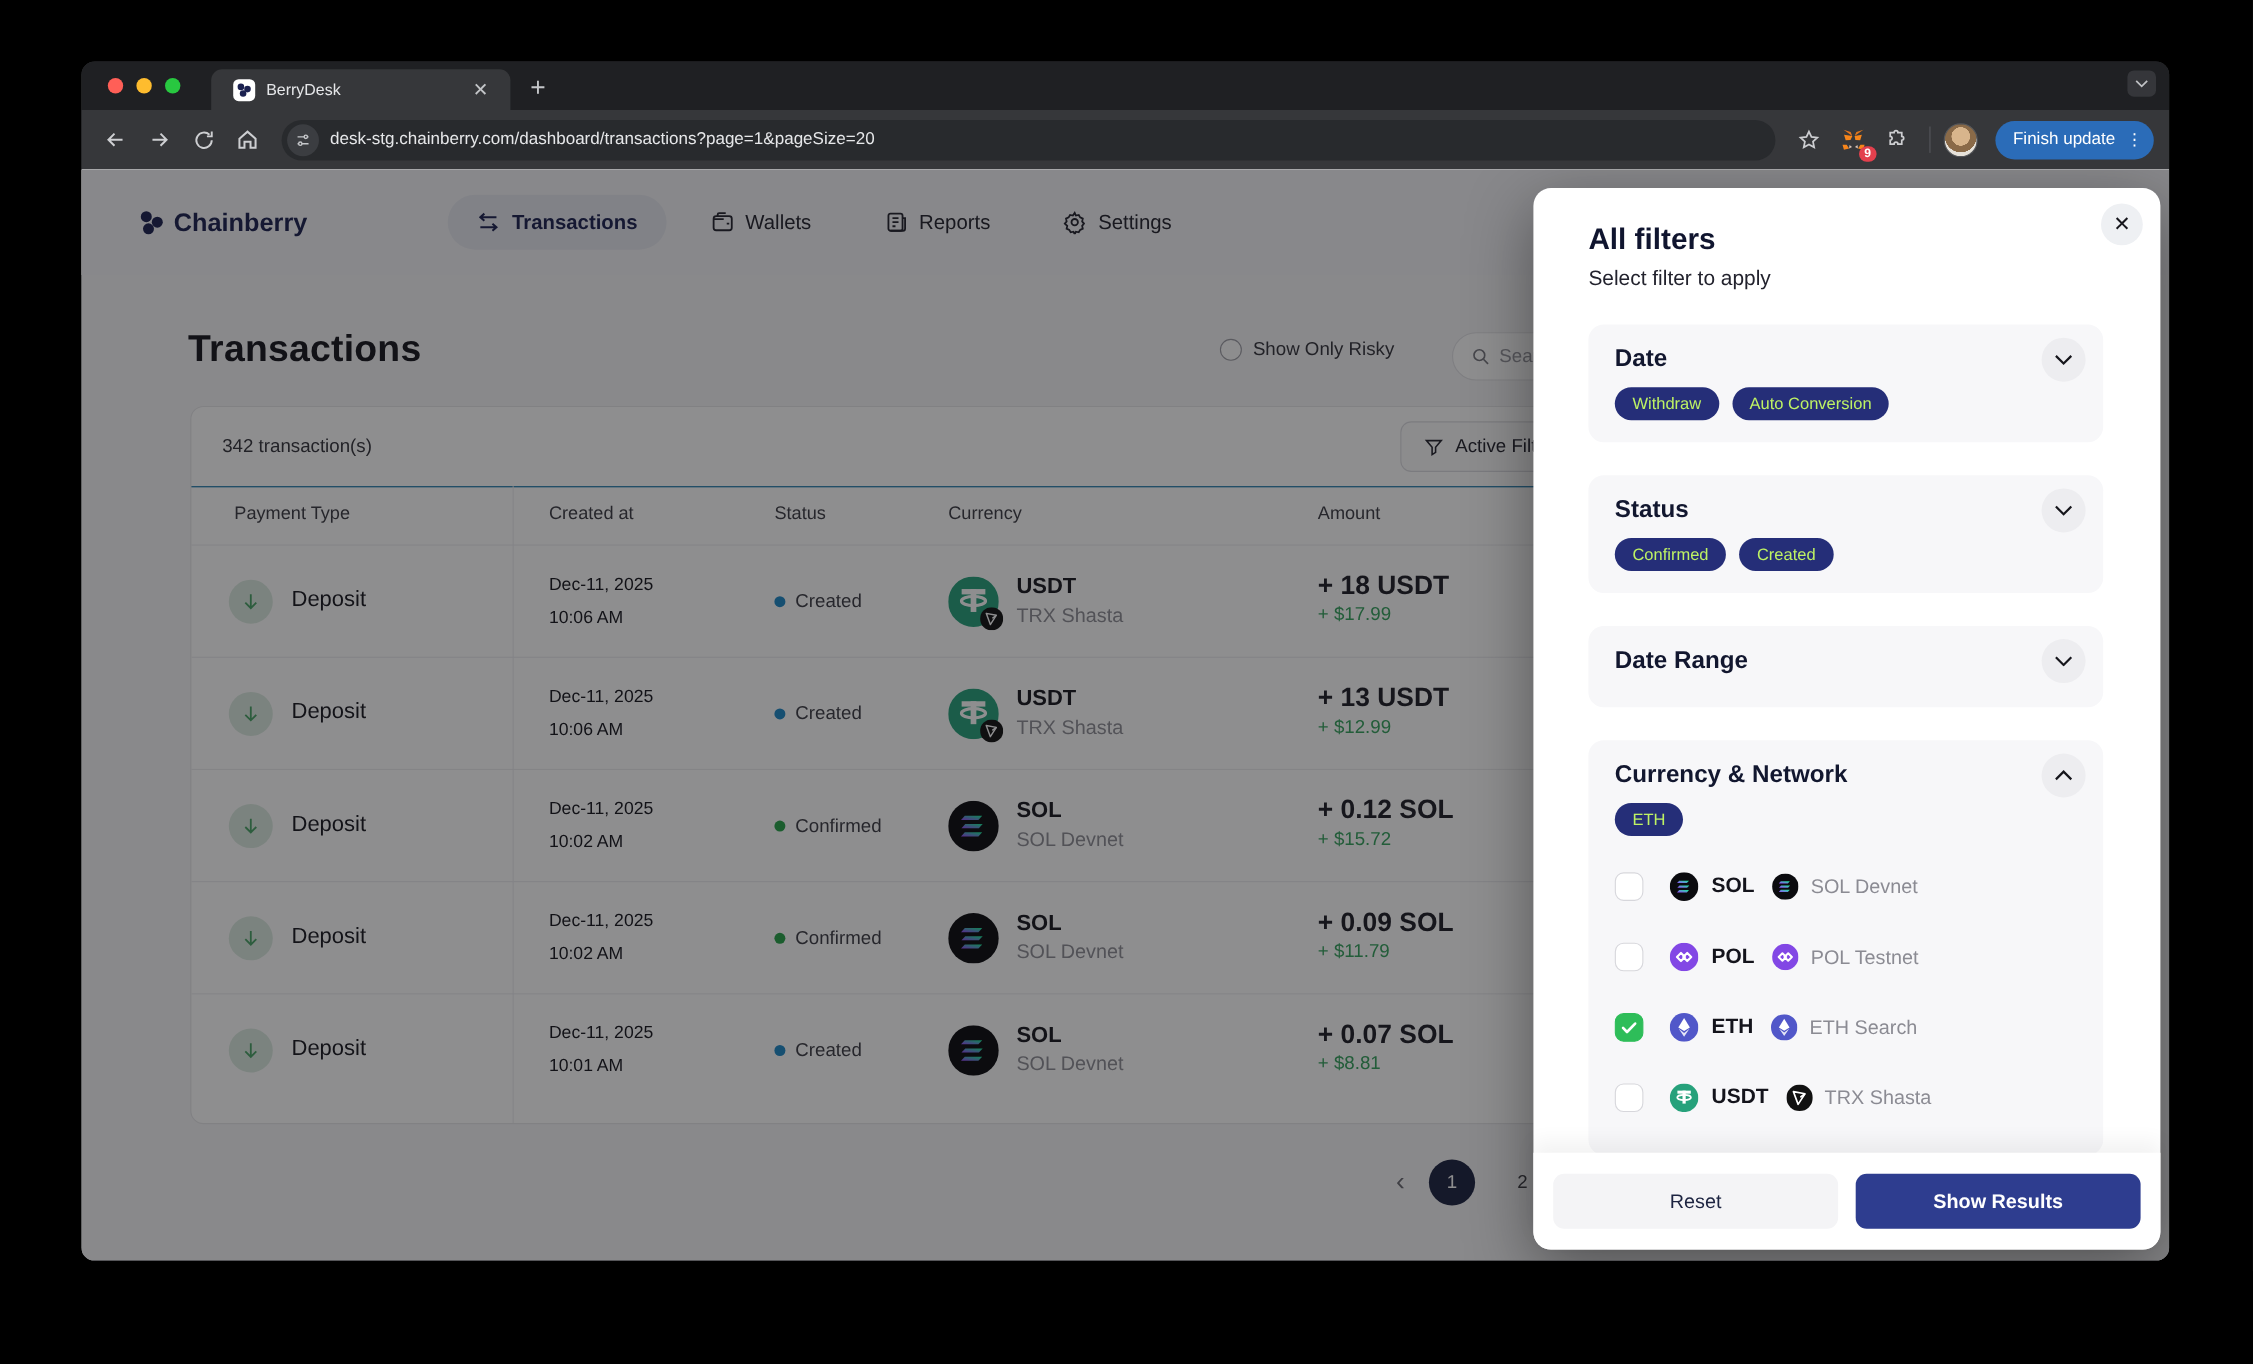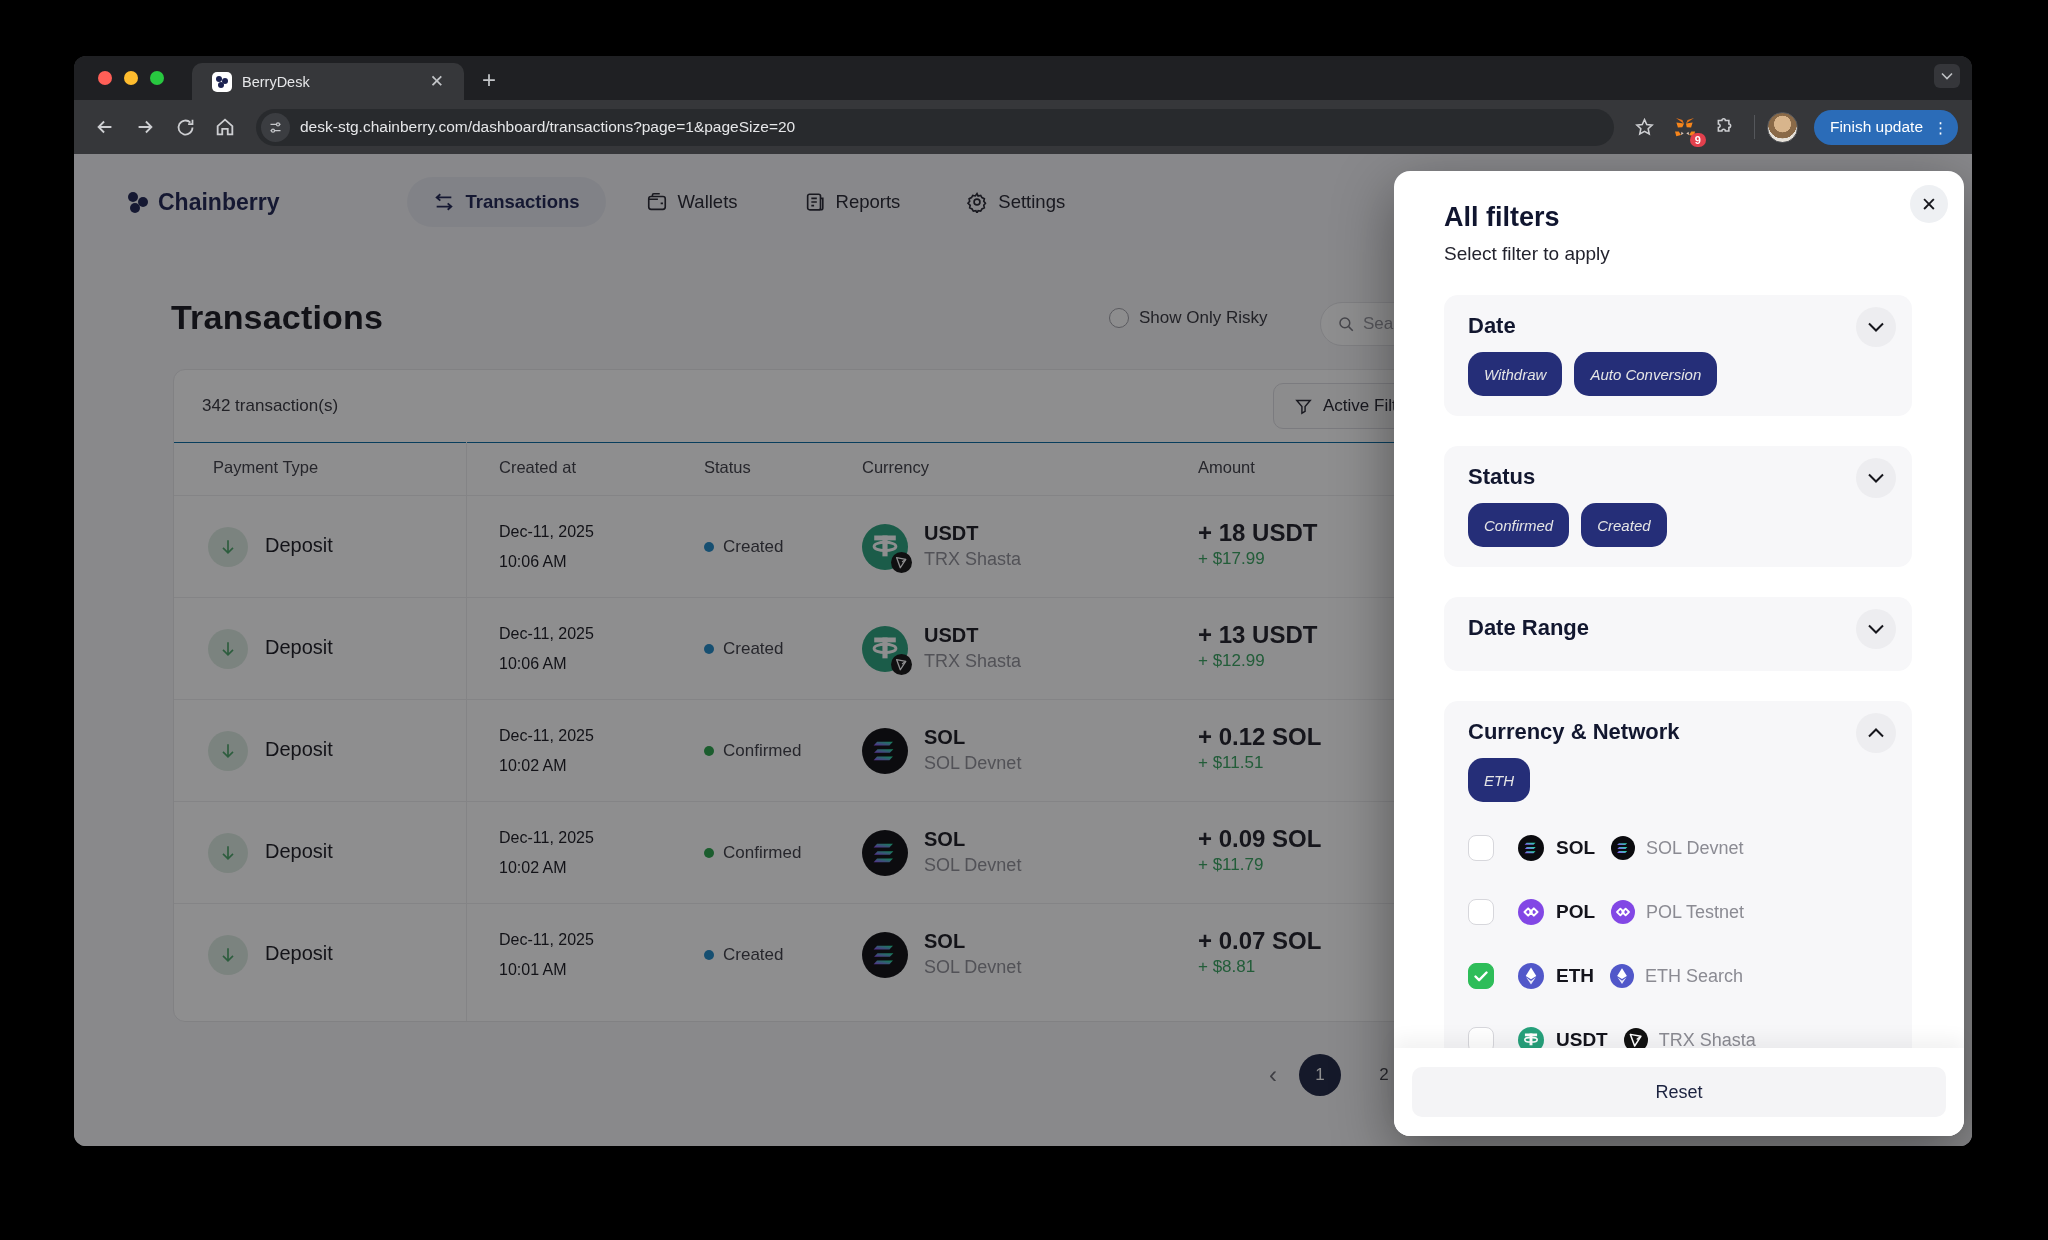--- a/index.html
+++ b/index.html
@@ -121,22 +121,22 @@
                  background:#eef0f3; display:flex; align-items:center; justify-content:center;
                  font-size:19px; color:#16161c; }
   .panel-title { margin-top:31px; font-size:27px; font-weight:600; color:#10152f; }
   .panel-sub { margin-top:10px; font-size:19px; color:#23232e; }
   .fcard { position:relative; background:#f7f7f9; border-radius:14px; padding:18px 24px 20px; margin-top:30px; }
   .fcard:first-of-type { margin-top:48px; }
   .fcard-title { font-size:22px; font-weight:600; color:#12172f; }
   .chev { position:absolute; top:12px; right:16px; width:40px; height:40px; border-radius:50%;
           background:#ededf0; display:flex; align-items:center; justify-content:center; color:#16161c; }
   .chips { display:flex; gap:12px; margin-top:13px; flex-wrap:wrap; }
-  .chip { height:44px; border-radius:15px; background:#252e78; color:#e5e5e5; font-size:15px;
-          display:flex; align-items:center; padding:0 16px;font-style:italic; }
+  .chip { height:30px; border-radius:15px; background:#252e78; color:#bef264; font-size:15px;
+          display:flex; align-items:center; padding:0 16px; }
   .fc-date { height:74px; }
   .opts { margin-top:14px; }
   .opt { display:flex; align-items:center; height:64px; gap:0; }
   .cb { width:26px; height:26px; border-radius:8px; border:1.5px solid #d7d7dc; background:#fff;
         margin-right:24px; flex:none; display:flex; align-items:center; justify-content:center; }
   .cb.cb-true { background:#2ebd59; border-color:#2ebd59; }
   .opt-cic { width:26px; height:26px; margin-right:12px; flex:none; }
   .opt-cic svg { width:26px; height:26px; display:block; }
   .opt-sym { font-size:19px; font-weight:700; color:#14141c; margin-right:16px; }
   .opt-nic { width:24px; height:24px; margin-right:11px; flex:none; }
@@ -437,21 +437,21 @@
                 <path d="M10.5 19.9h11l-2.4 2.6h-11z" fill="url(#sg)"></path>
               </svg>
               <span class="cur-badge"></span>
             </span>
             <span class="cur-txt">
               <div class="cur-sym">SOL</div>
               <div class="cur-net">SOL Devnet</div>
             </span>
             <span class="amt">
               <div class="amt-crypto">+ 0.12 SOL</div>
-              <div class="amt-fiat">+ $11.51</div>
+              <div class="amt-fiat">+ $15.72</div>
             </span>
           </div>
 
           <div class="row">
             <span class="dep-ic">
               <svg width="20" height="20" viewBox="0 0 24 24" fill="none" stroke="currentColor" stroke-width="2">
                 <path d="M12 4v14M6 13l6 6 6-6"></path>
               </svg>
             </span>
             <span class="dep-label">Deposit</span>
@@ -700,17 +700,18 @@
                   <path d="M22.5 11.1l-5.6 4.2" stroke="#fff" stroke-width="2"></path>
                 </svg>
               </span>
               <span class="opt-net">TRX Shasta</span>
             </div>
           </div>
       </div>
 
       <div class="panel-footer">
         <span class="btn-reset">Reset</span>
+        <span class="btn-show">Show Results</span>
       </div>
     </div>
 
   </div>
 </div>
 
 </body></html>

